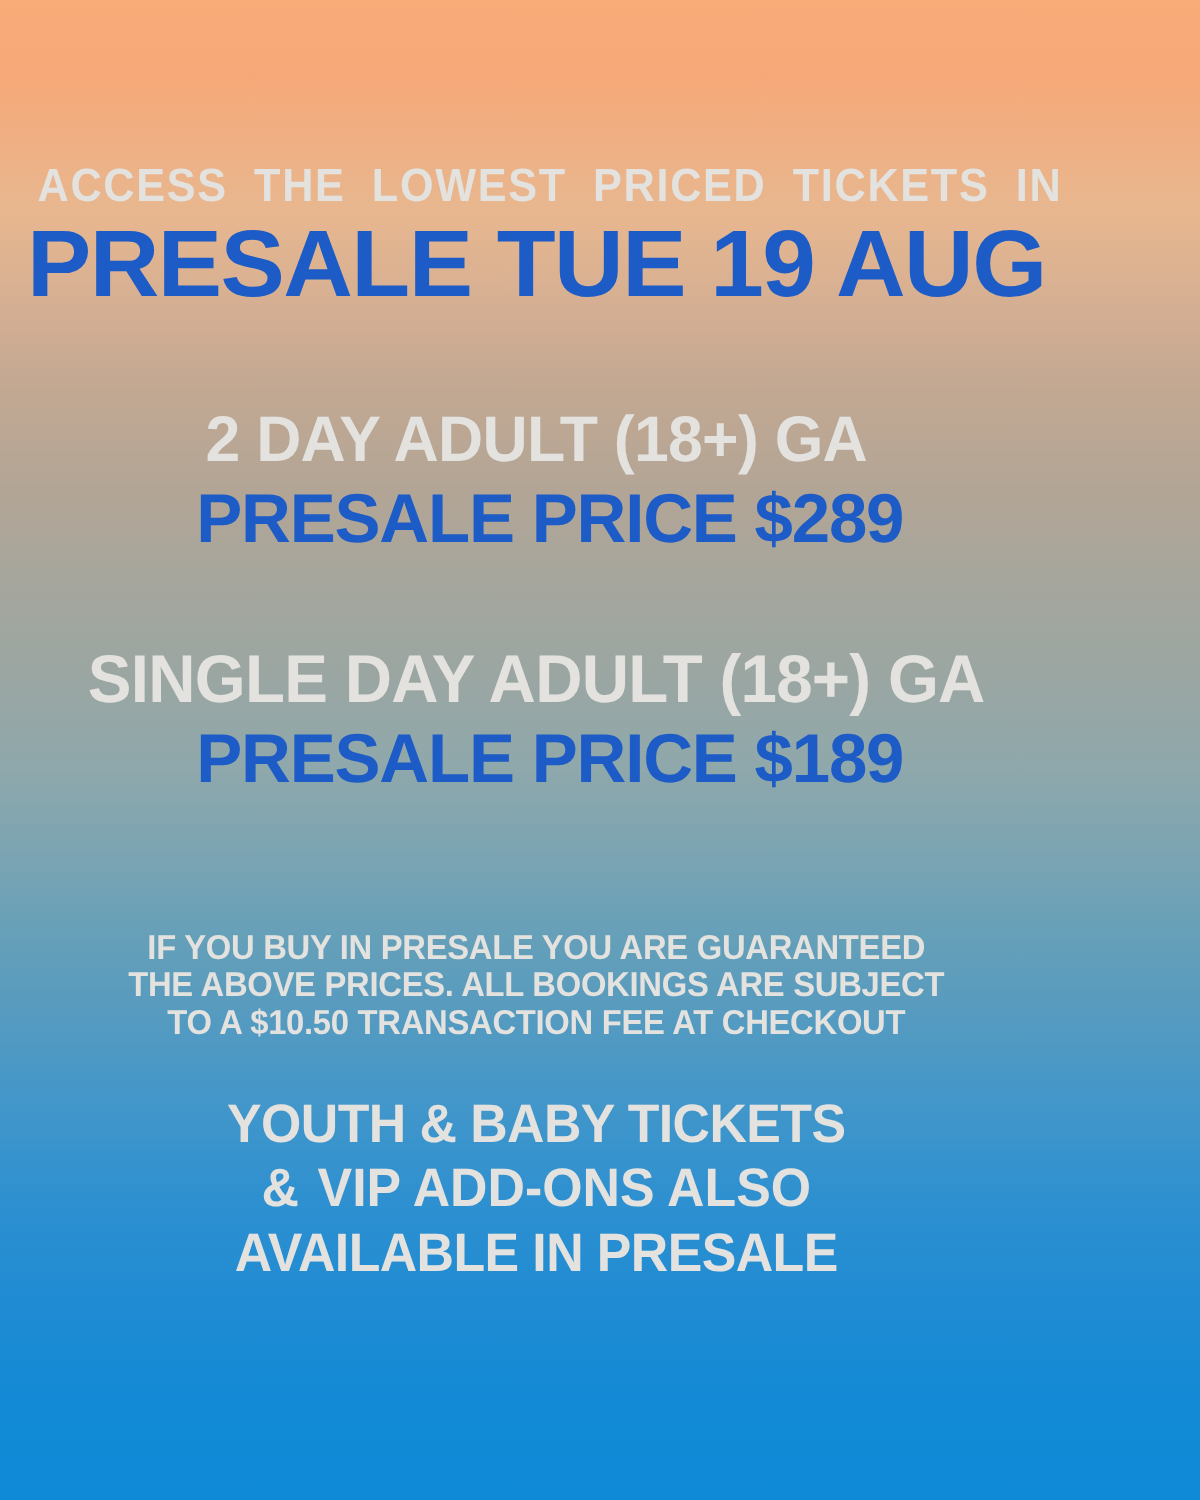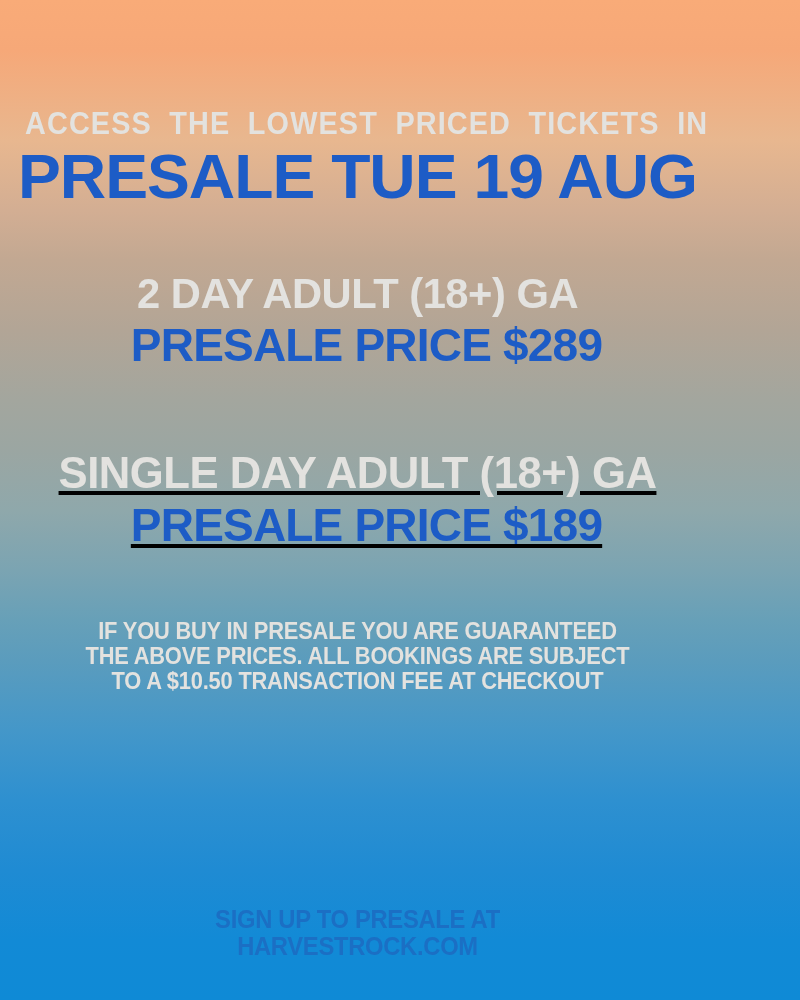--- a/index.html
+++ b/index.html
@@ -90,21 +90,21 @@
 
   .tier-price {
     font-size: 46px;
     letter-spacing: -0.8px;
     transform: scaleX(1.0);
     margin-top: 7px;
     padding-left: 18px;
   }
 
   #tier1 { top: 272px; }
-  #tier2 { top: 450px; text-decoration: underline; }
+  #tier2 { top: 430px; }
 
   #tier2 .tier-label { font-size: 45px; }
   #tier2 .tier-price { font-size: 46px; }
 
   
   #fineprint { top: 604px; margin-top: 15px; }
 
   .fine-line {
     font-family: "Liberation Sans", sans-serif;
     font-weight: bold;
@@ -172,19 +172,20 @@
     <div class="display light tier-label">SINGLE DAY ADULT (18+) GA</div>
     <div class="display blue tier-price">PRESALE PRICE $189</div>
   </div>
 
   <div class="block" id="fineprint">
     <p class="fine-line">IF YOU BUY IN PRESALE YOU ARE GUARANTEED</p>
     <p class="fine-line">THE ABOVE PRICES. ALL BOOKINGS ARE SUBJECT</p>
     <p class="fine-line">TO A $10.50 TRANSACTION FEE AT CHECKOUT</p>
   </div>
 
+  <div class="block" id="youth">
+    <p class="youth-line">YOUTH &amp; BABY TICKETS</p>
+    <p class="youth-line gap-wide"><span>&amp;</span><span class="sp"></span><span>VIP ADD-ONS ALSO</span></p>
+    <p class="youth-line">AVAILABLE IN PRESALE</p>
+  </div>
 
-  <div class="block" id="footer">
-    <p class="footer-line">SIGN UP TO PRESALE AT</p>
-    <p class="footer-line">HARVESTROCK.COM</p>
-  </div>
 
 </div>
 
 </body></html>

